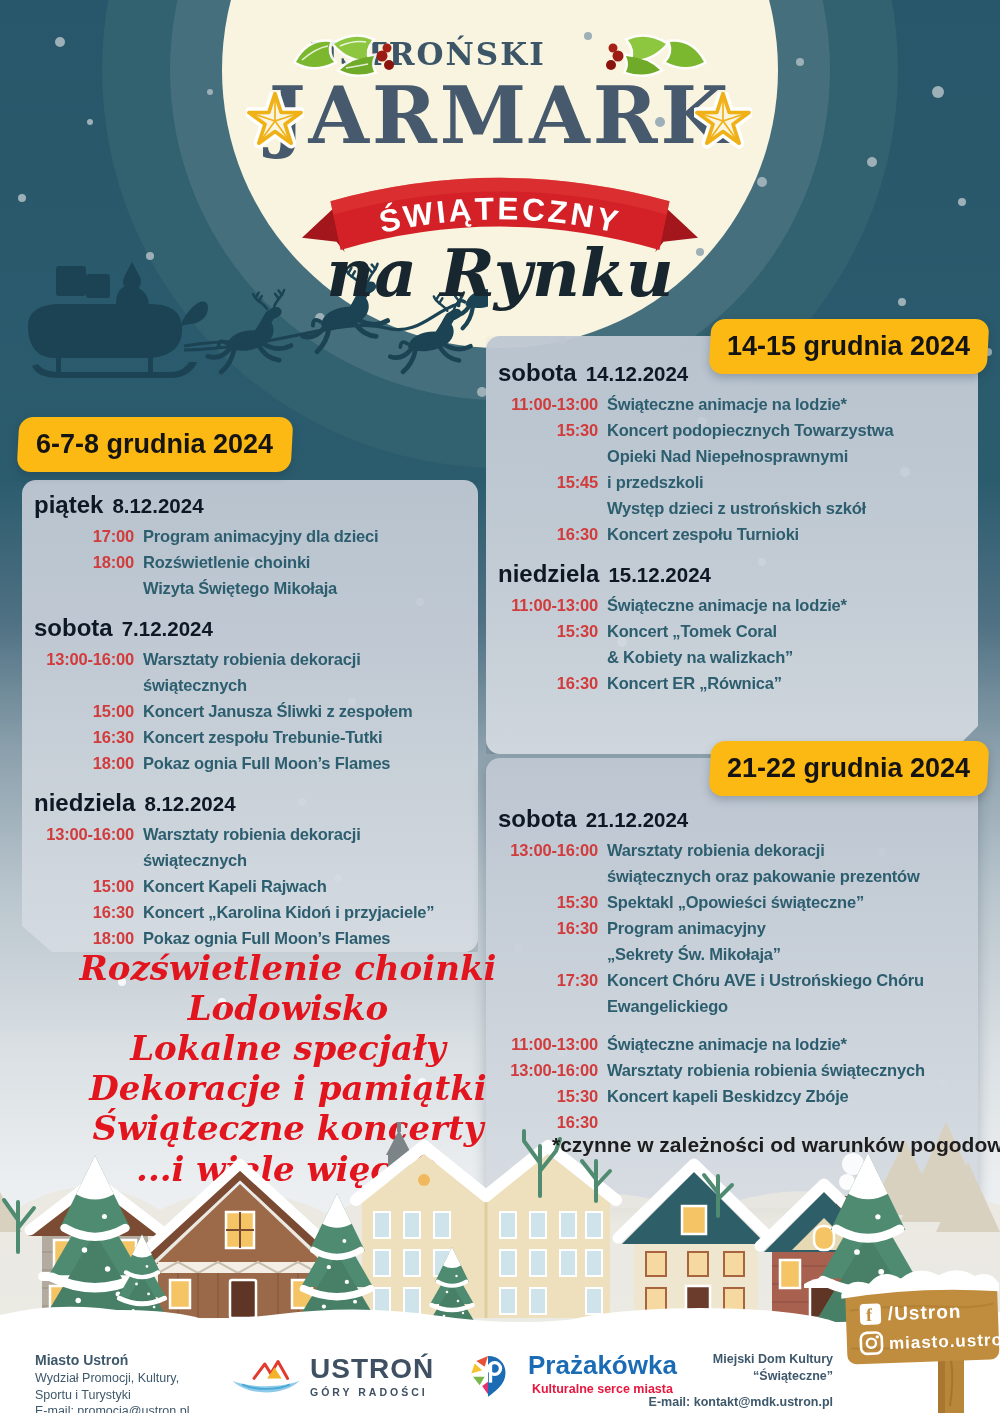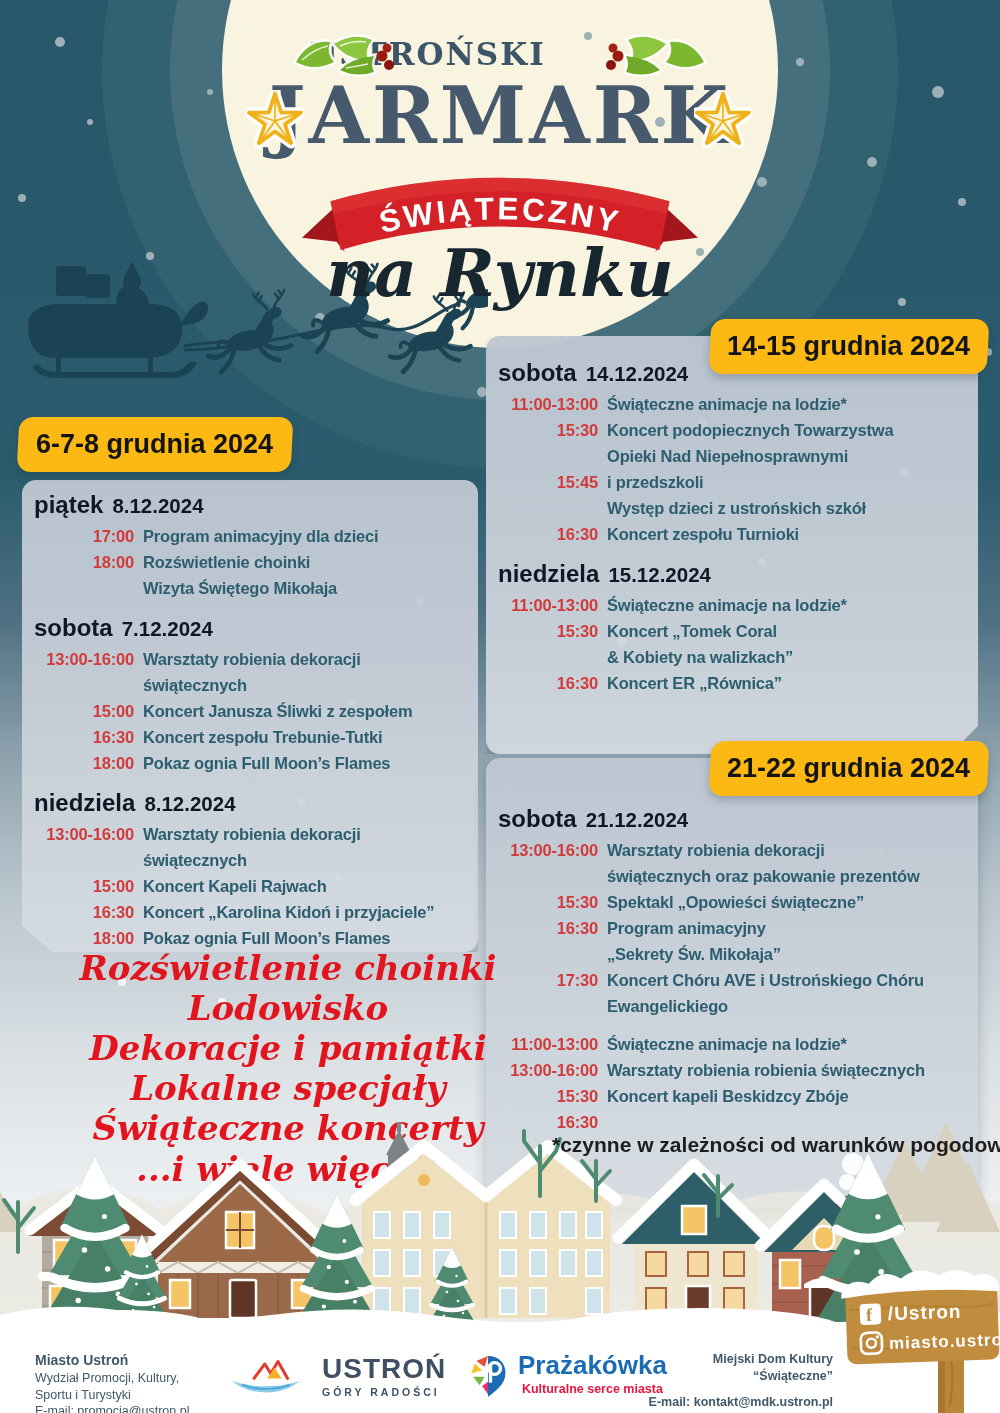--- a/index.html
+++ b/index.html
@@ -409,22 +409,22 @@
   <div class="abs datebox" id="box2">
       <span>14-15 grudnia 2024</span>
     </div>
   <div class="abs datebox" id="box3">
       <span>21-22 grudnia 2024</span>
     </div>
 
   <div class="abs" id="features">
       <div>Rozświetlenie choinki</div>
       <div>Lodowisko</div>
+      <div>Lokalne specjały</div>
       <div>Dekoracje i pamiątki</div>
-      <div>Lokalne specjały</div>
       <div>Świąteczne koncerty</div>
       <div>...i wiele więcej!</div>
     </div>
 
   <div class="abs" id="footnote">*czynne w zależności od warunków pogodowych</div>
 
   <svg class="abs" id="village" viewBox="0 0 1000 245" preserveAspectRatio="none">
     <defs>
       <g id="fir">
         <path d="M0,-130 L34,-60 L-34,-60 Z" fill="#4e8b70"></path>
@@ -577,37 +577,37 @@
       </div>
   </div>
 
   <div class="abs" id="ustron-logo">
     <svg width="72" height="48" viewBox="0 0 120 72">
       <path d="M40,40 L58,16 L68,32 L80,12 L96,40" stroke="#e23a2e" stroke-width="5" fill="none" stroke-linejoin="round" stroke-linecap="round"></path>
       <path d="M62,40 L74,22 L86,40 Z" fill="#f3b229"></path>
       <path d="M4,44 C30,70 90,70 116,44 C90,56 30,56 4,44 Z" fill="#8ecbe8"></path>
       <path d="M20,50 C40,60 80,60 100,50" stroke="#4aa8d8" stroke-width="3" fill="none"></path>
     </svg>
-    <div style="margin-left:20px;">
+    <div style="margin-left:8px;">
       <div id="ustron-name">USTROŃ</div>
       <div id="ustron-tag">GÓRY RADOŚCI</div>
     </div>
   </div>
 
   <div class="abs" id="praz-logo">
     <svg width="40" height="48" viewBox="0 0 48 56">
       <path d="M24,4 C37,4 45,13 45,24 C45,38 33,46 24,53 L24,4 Z" fill="#1b6cb5"></path>
       <path d="M24,4 L10,10 L20,17 Z" fill="#e94f37"></path>
       <path d="M8,13 L4,25 L17,21 Z" fill="#f6c22e"></path>
       <path d="M6,29 L14,39 L20,29 Z" fill="#7ab648"></path>
       <path d="M17,40 L24,50 L24,35 Z" fill="#e5326e"></path>
       <circle cx="32" cy="19" r="7" stroke="#ffffff" stroke-width="4" fill="none"></circle>
       <path d="M27,14 L27,36" stroke="#ffffff" stroke-width="4"></path>
     </svg>
-    <div style="margin-left:10px;text-align:center;">
+    <div style="margin-left:20px;text-align:center;">
       <div id="praz-name">Prażakówka</div>
       <div id="praz-tag">Kulturalne serce miasta</div>
     </div>
   </div>
 
   <div class="abs ftext" id="f-right">
     <div id="f-right-lines">
         <div>Miejski Dom Kultury</div>
         <div>“Świąteczne”</div>
       </div>

